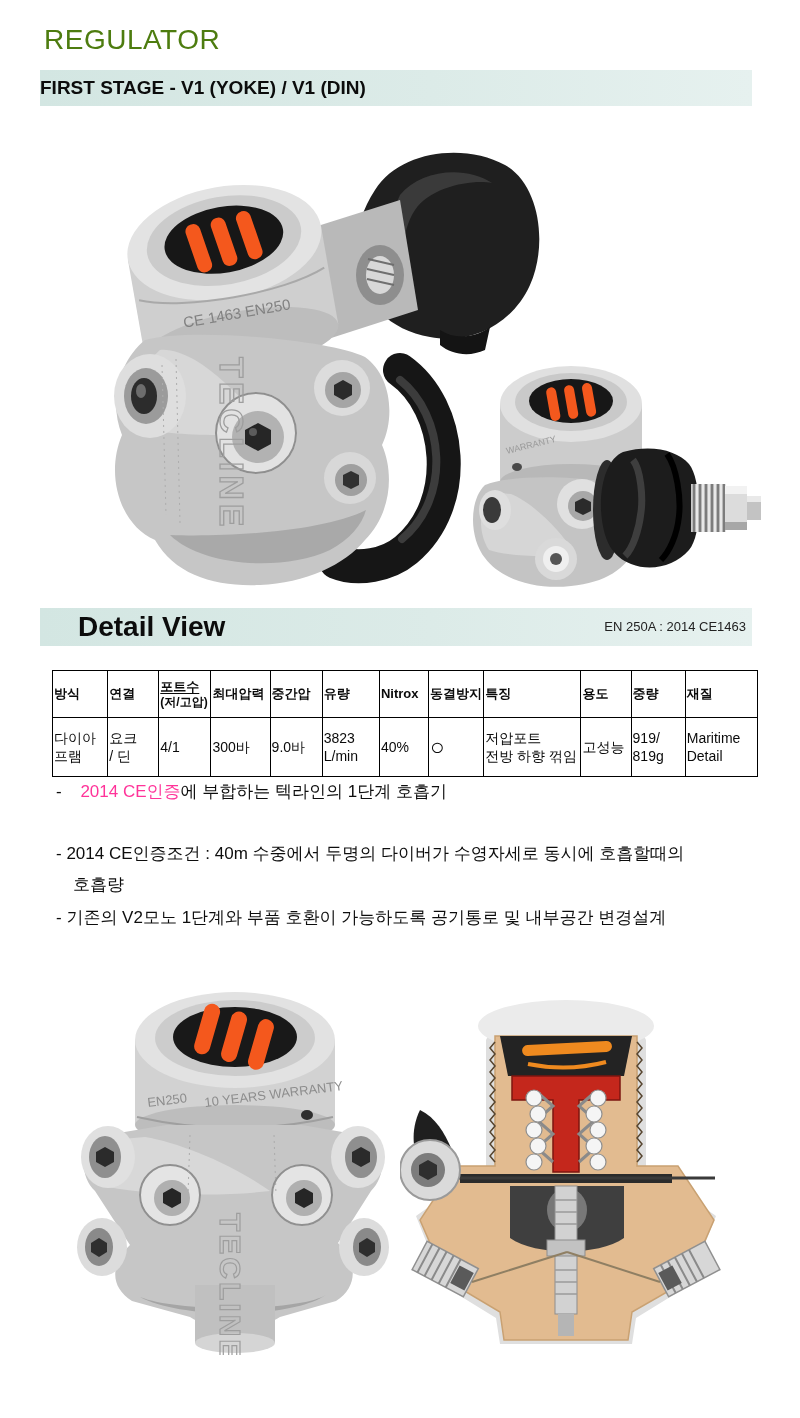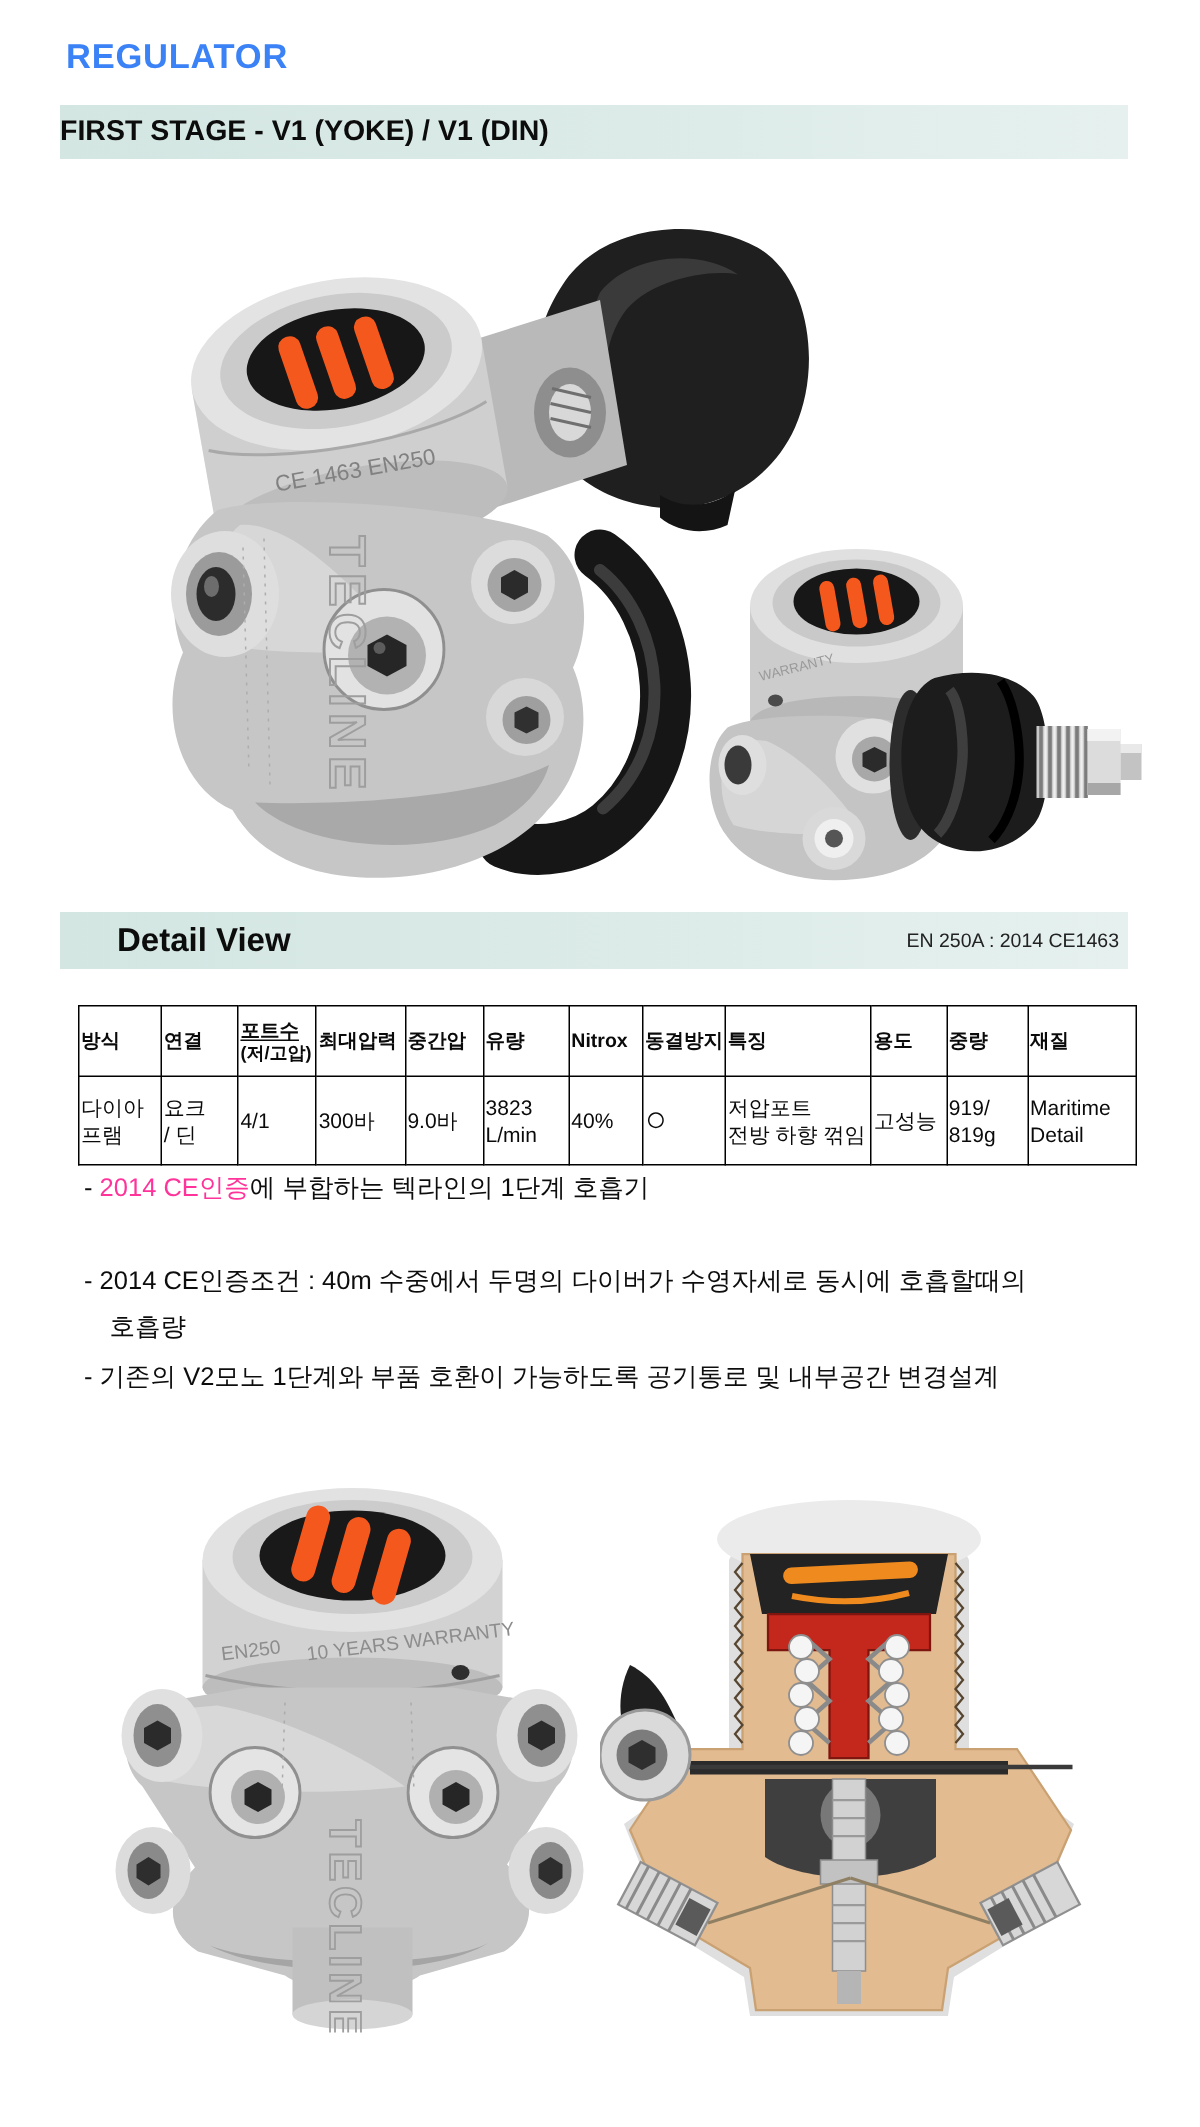--- a/index.html
+++ b/index.html
@@ -2,30 +2,30 @@
 <html><head>
 <meta charset="utf-8">
 <style>
   html,body{margin:0;padding:0;background:#ffffff;}
   .canvas{
     position:relative;width:800px;height:1418px;background:#ffffff;
     font-family:"Liberation Sans","DejaVu Sans",sans-serif;color:#111;overflow:hidden;
   }
   .page-title{
     position:absolute;left:44px;top:24px;margin:0;
-    font-size:23px;font-weight:bold;letter-spacing:0.5px;color:#3b82f6;
+    font-size:28px;font-weight:normal;letter-spacing:0.5px;color:#4d7c0f;
   }
   .bar{
     position:absolute;left:40px;width:712px;
     background:linear-gradient(90deg,#d3e6e2 0%,#dcebe8 55%,#e6f1ef 100%);
   }
   .bar-first{top:70px;height:36px;line-height:36px;}
   .bar-first .bar-text{font-size:19px;font-weight:bold;color:#0c0c0c;}
   .bar-detail{top:608px;height:38px;line-height:38px;}
-  .bar-detail .bar-text{padding-left:38px;font-size:22px;font-weight:bold;color:#0c0c0c;}
+  .bar-detail .bar-text{padding-left:38px;font-size:28px;font-weight:bold;color:#0c0c0c;}
   .bar-detail .standard{
     position:absolute;right:6px;top:0;font-size:13px;font-weight:normal;color:#222;
   }
   .photo{position:absolute;}
   table.spec{
     position:absolute;left:52px;top:670px;width:706px;
     border-collapse:collapse;table-layout:fixed;
   }
   table.spec th,table.spec td{
     border:1px solid #000;text-align:left;vertical-align:middle;padding:1px 1px;
@@ -34,21 +34,21 @@
   table.spec td{height:56px;font-size:14px;color:#0a0a0a;}
   .ht{display:block;line-height:1.25;}
   .u{text-decoration:underline;text-underline-offset:2px;}
   .hsub{display:block;font-size:12px;font-weight:bold;line-height:1.1;}
   .cellv{display:block;white-space:pre-line;line-height:1.3;}
   .circle-mark{font-size:24px;line-height:1;}
   .notes{position:absolute;left:56px;top:780px;width:700px;font-size:17px;color:#0d0d0d;}
   .notes p{margin:0;line-height:1.45;}
   .notes .n1{margin-bottom:33px;}
   .notes .n2{margin-bottom:5px;line-height:1.85;}
-  .pink{color:#ff3399;}
+  .pink{color:#ff3399;margin-left:14px;}
   .cont{display:block;padding-left:17px;}
   svg text{font-family:"Liberation Sans","DejaVu Sans",sans-serif;}
 </style>
 </head>
 <body>
 
 <div class="canvas">
 
   <h1 class="page-title">REGULATOR</h1>
 

